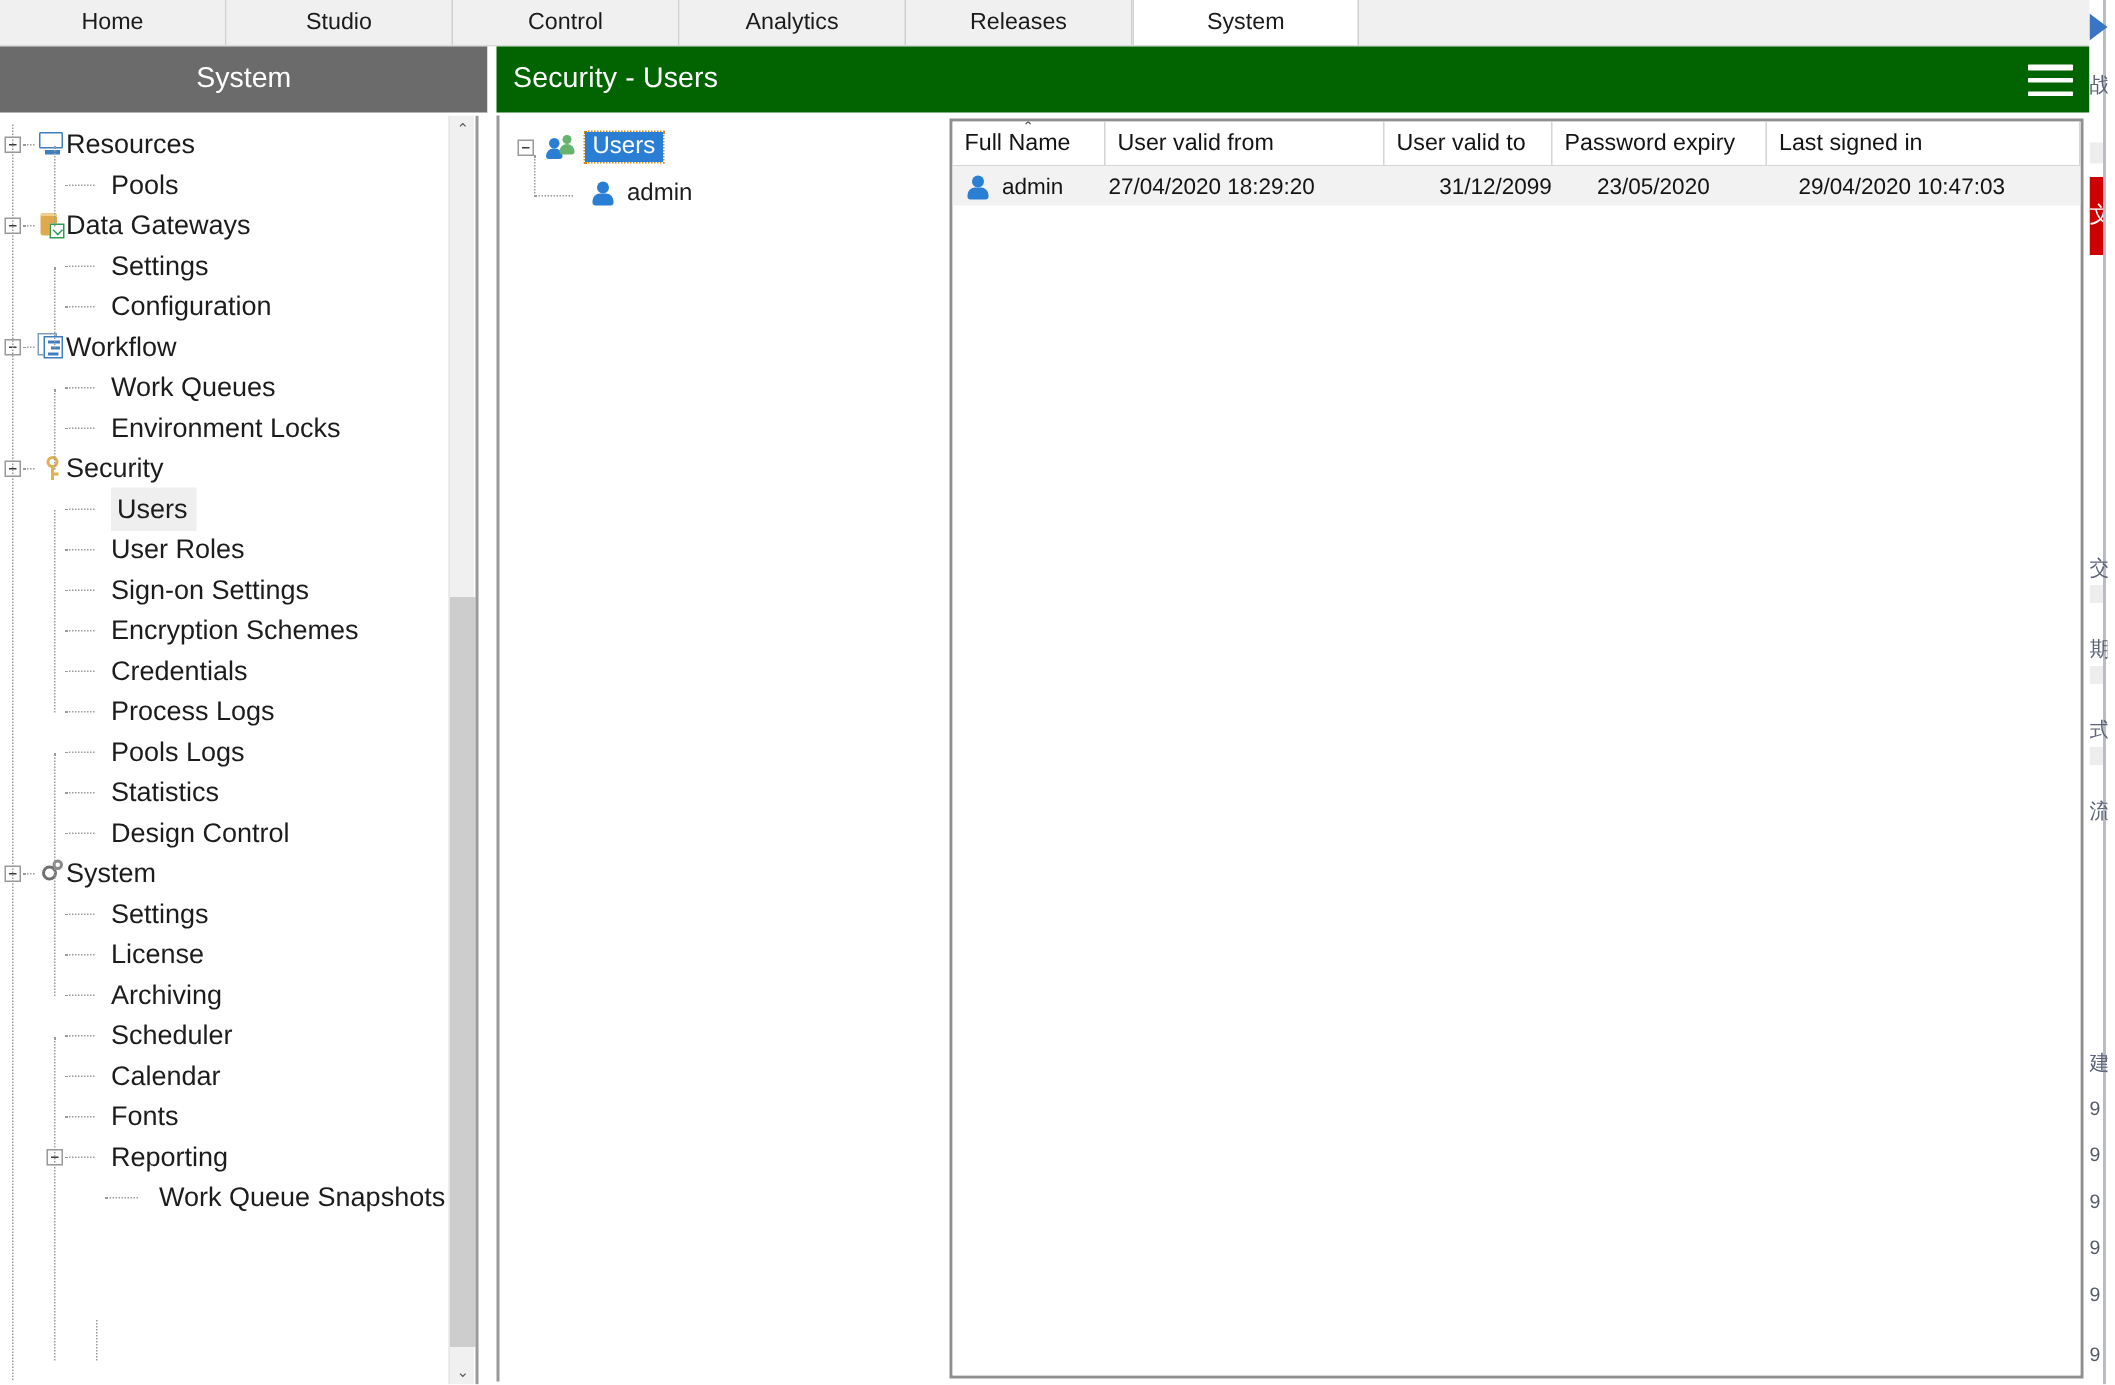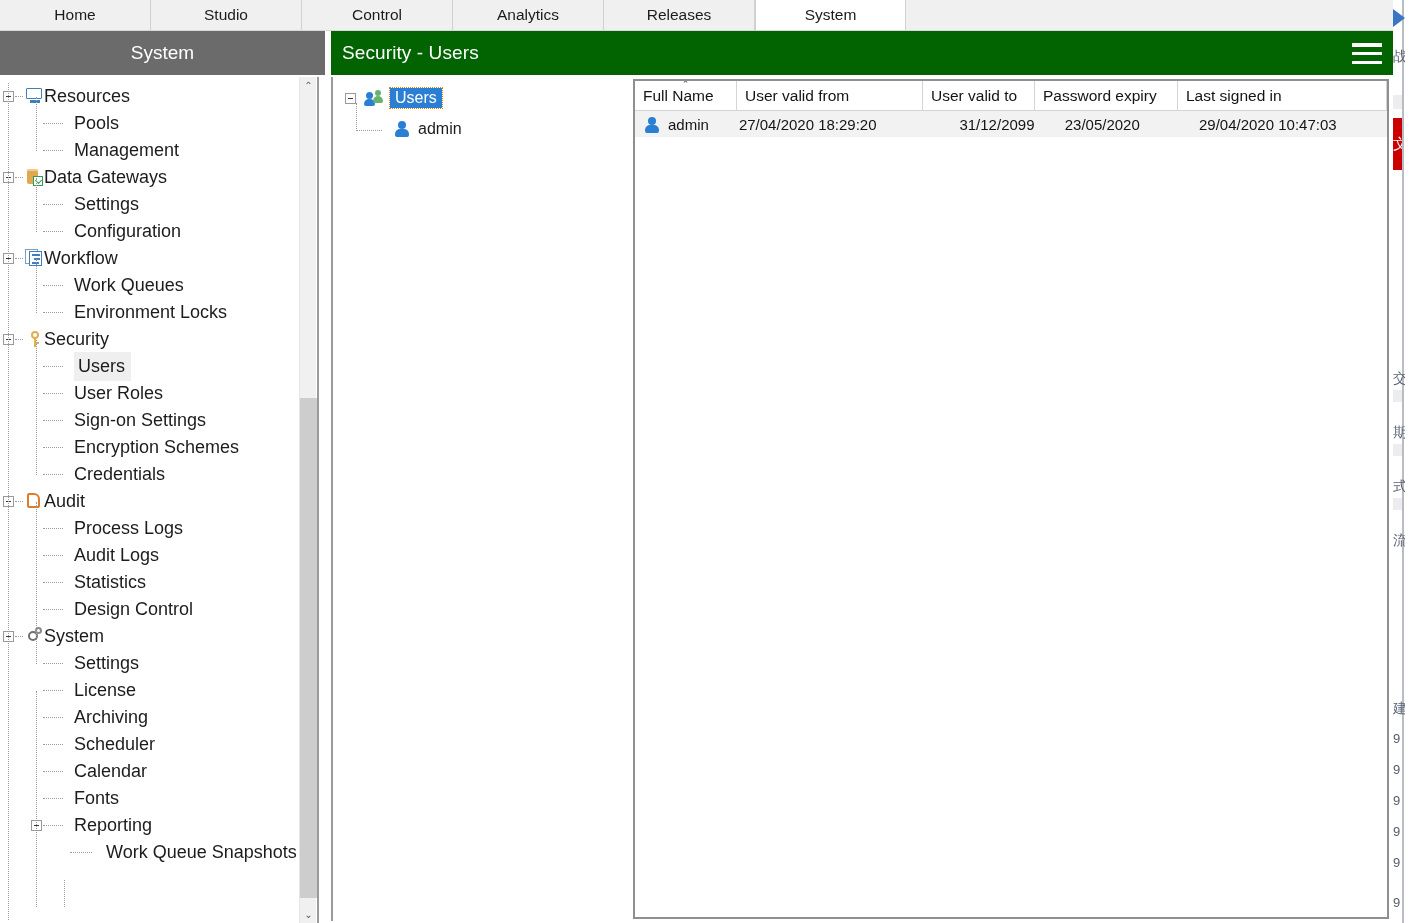--- a/index.html
+++ b/index.html
@@ -534,24 +534,20 @@
           <span class="exp" style="left: 3px; top: 8px;"></span>
           <span class="hline" style="left: 15px; width: 8px; top: 13px;"></span>
           <span class="ticon" style="position: absolute; left: 24px; top: 4px;">
             <span class="ic-monitor"></span>
           </span>
           <span class="lbl" style="position: absolute; left: 44px;">Resources</span>
         </div>
         <div class="tnode">
           <span class="hline" style="left: 43px; width: 20px; top: 13px;"></span>
           <span class="lbl" style="position: absolute; left: 74px;">Pools</span>
-        </div>
-        <div class="tnode">
-          <span class="hline" style="left: 43px; width: 20px; top: 13px;"></span>
-          <span class="lbl" style="position: absolute; left: 74px;">Management</span>
         </div>
         <div class="tnode">
           <span class="exp" style="left: 3px; top: 8px;"></span>
           <span class="hline" style="left: 15px; width: 8px; top: 13px;"></span>
           <span class="ticon" style="position: absolute; left: 24px; top: 4px;">
             <span class="ic-db"></span>
             <span class="ic-db-badge"></span>
           </span>
           <span class="lbl" style="position: absolute; left: 44px;">Data Gateways</span>
         </div>
@@ -607,34 +603,26 @@
         </div>
         <div class="tnode">
           <span class="hline" style="left: 43px; width: 20px; top: 13px;"></span>
           <span class="lbl" style="position: absolute; left: 74px;">Encryption Schemes</span>
         </div>
         <div class="tnode">
           <span class="hline" style="left: 43px; width: 20px; top: 13px;"></span>
           <span class="lbl" style="position: absolute; left: 74px;">Credentials</span>
         </div>
         <div class="tnode">
-          <span class="exp" style="left: 3px; top: 8px;"></span>
-          <span class="hline" style="left: 15px; width: 8px; top: 13px;"></span>
-          <span class="ticon" style="position: absolute; left: 24px; top: 4px;">
-            <span class="ic-audit"></span>
-          </span>
-          <span class="lbl" style="position: absolute; left: 44px;">Audit</span>
-        </div>
-        <div class="tnode">
           <span class="hline" style="left: 43px; width: 20px; top: 13px;"></span>
           <span class="lbl" style="position: absolute; left: 74px;">Process Logs</span>
         </div>
         <div class="tnode">
           <span class="hline" style="left: 43px; width: 20px; top: 13px;"></span>
-          <span class="lbl" style="position: absolute; left: 74px;">Audit Logs</span>
+          <span class="lbl" style="position: absolute; left: 74px;">Pools Logs</span>
         </div>
         <div class="tnode">
           <span class="hline" style="left: 43px; width: 20px; top: 13px;"></span>
           <span class="lbl" style="position: absolute; left: 74px;">Statistics</span>
         </div>
         <div class="tnode">
           <span class="hline" style="left: 43px; width: 20px; top: 13px;"></span>
           <span class="lbl" style="position: absolute; left: 74px;">Design Control</span>
         </div>
         <div class="tnode">

